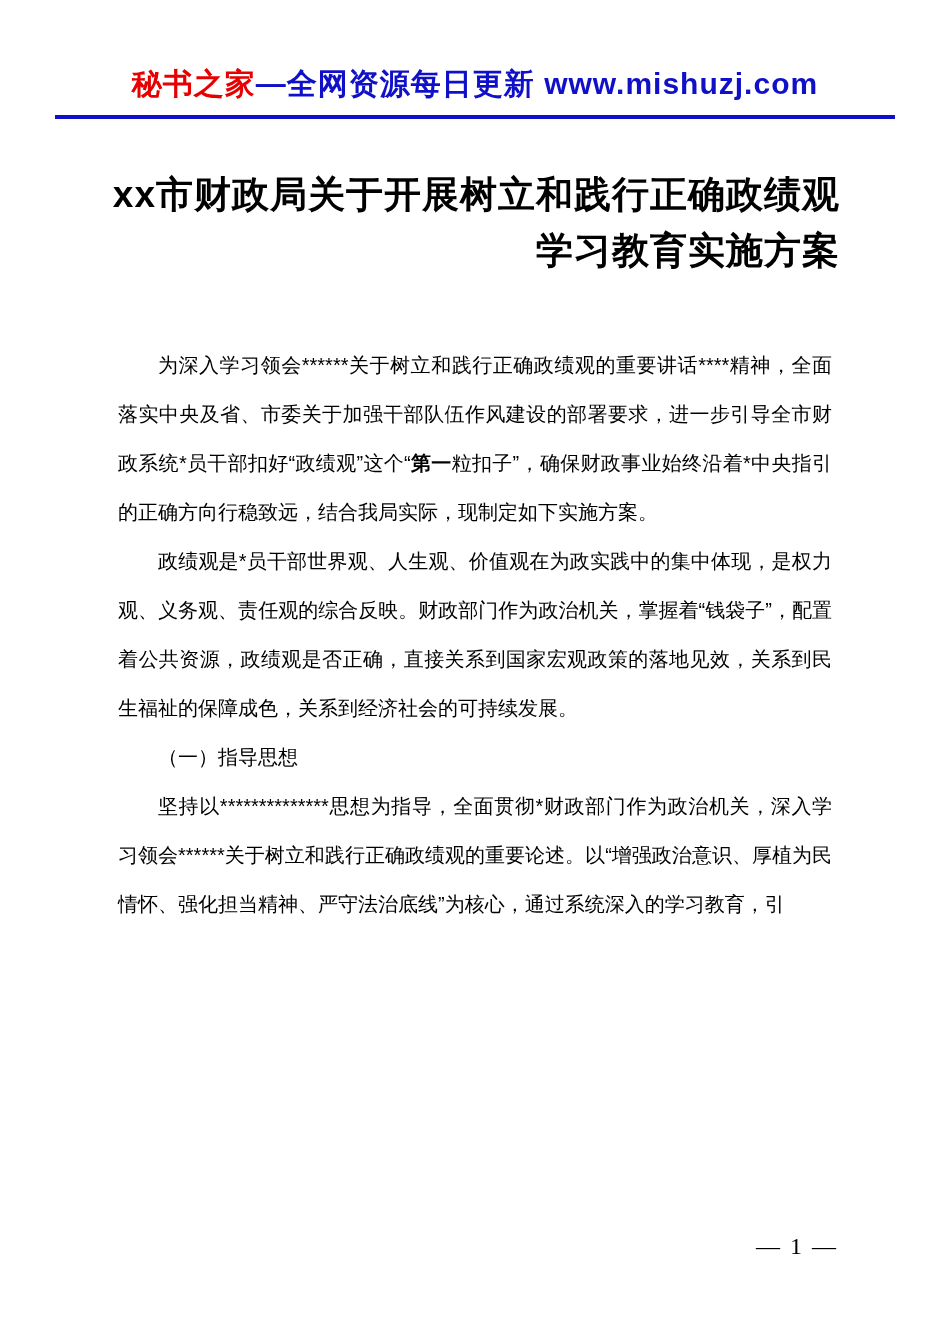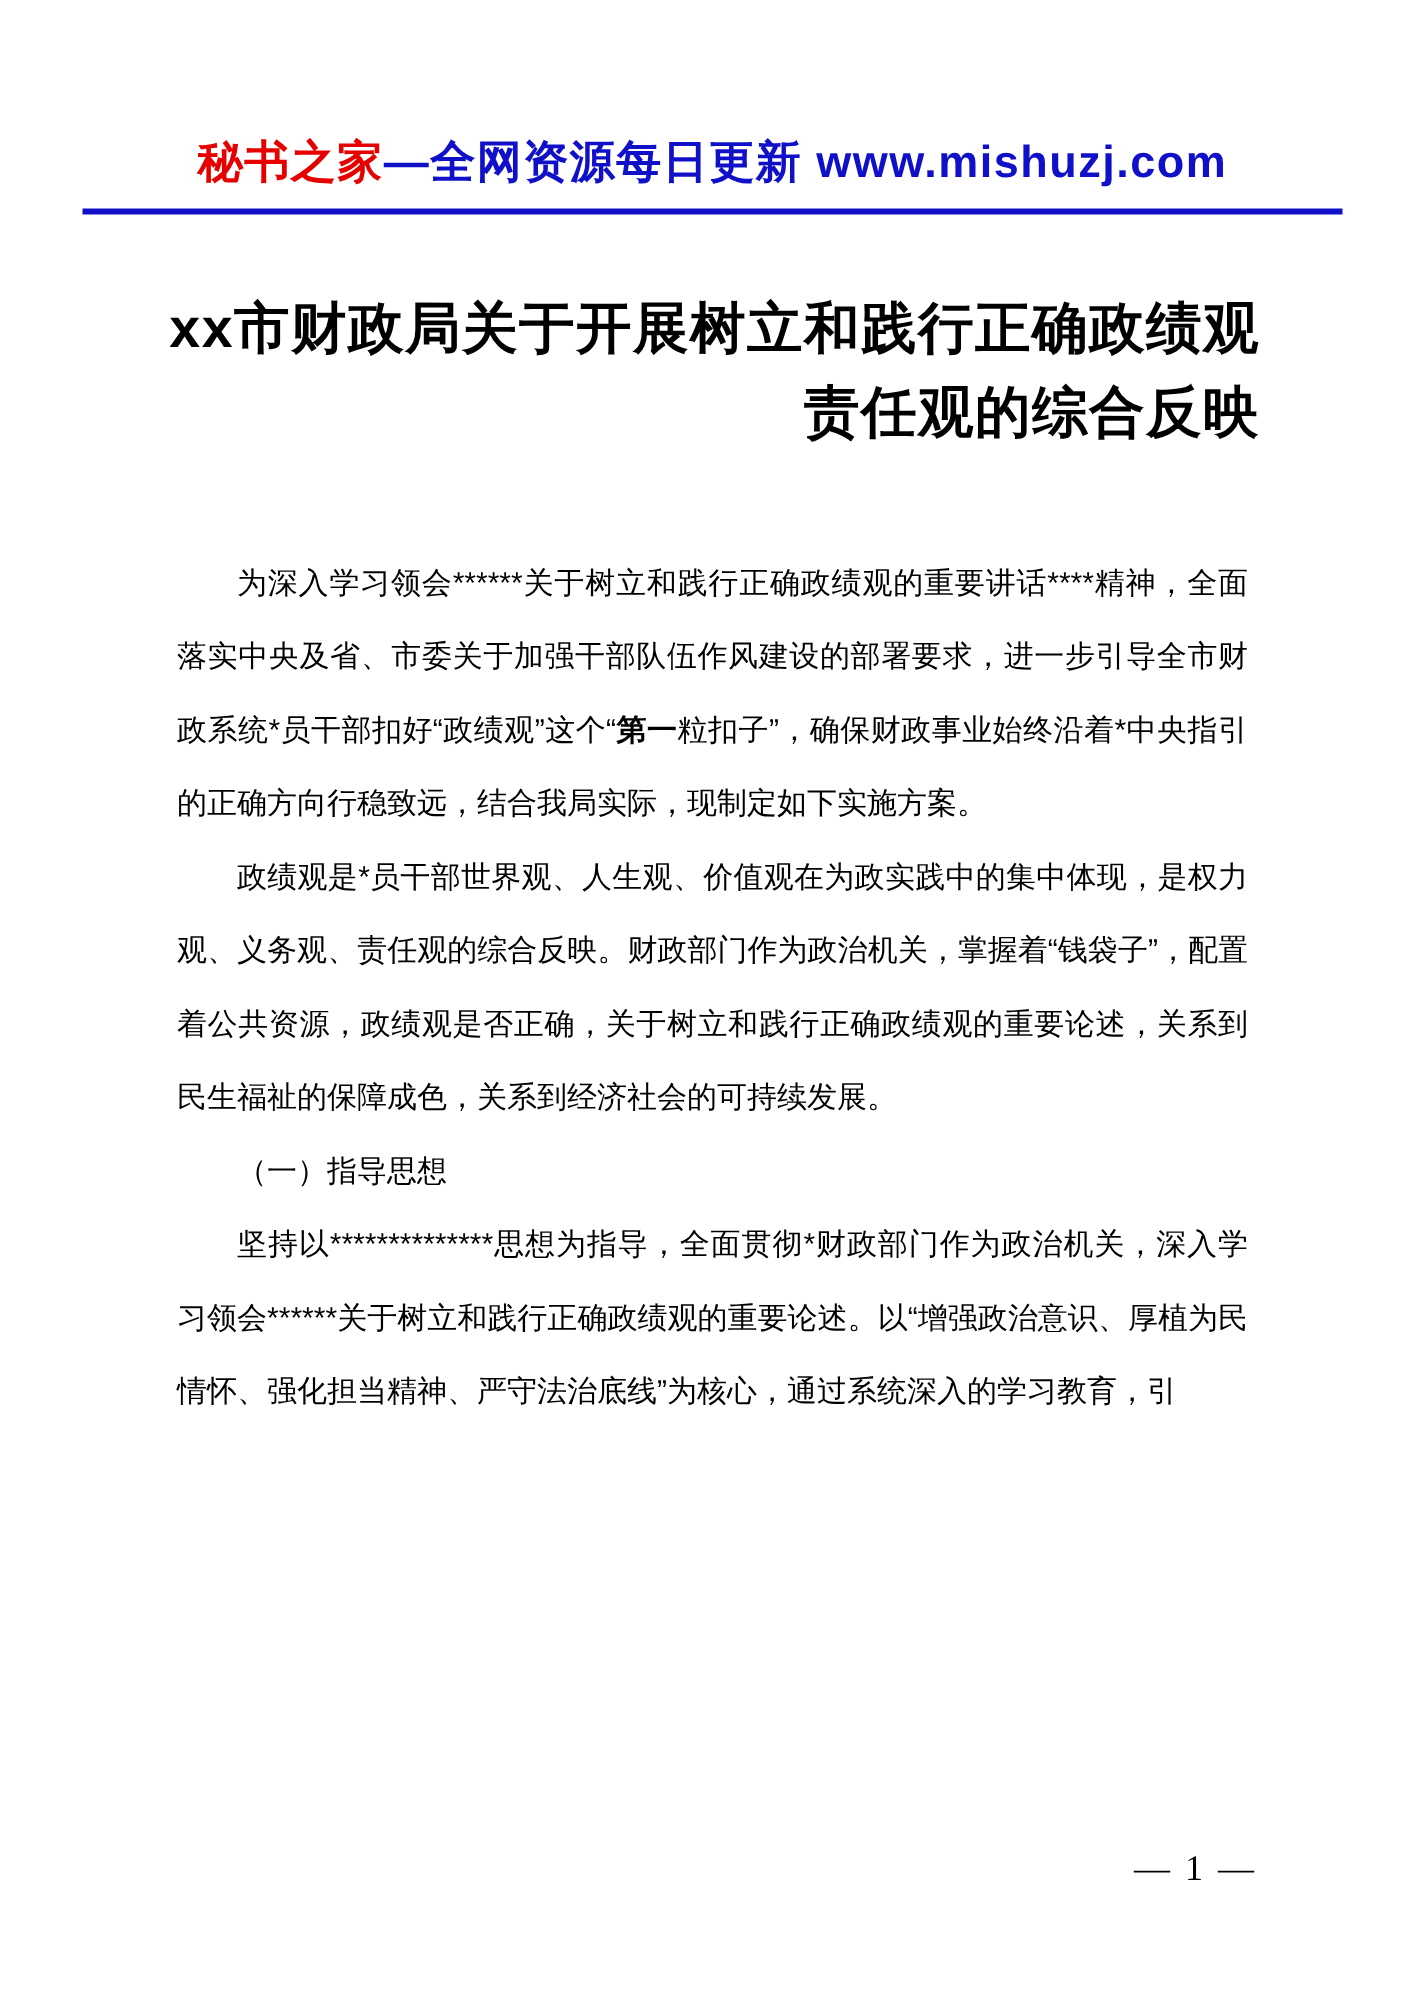--- a/index.html
+++ b/index.html
@@ -10,21 +10,21 @@
     position: relative;
     width: 950px;
     height: 1344px;
     margin: 0 auto;
     background: #ffffff;
     overflow: hidden;
   }
 
   
   .banner {
-    padding-top: 88px;
+    padding-top: 64px;
     text-align: center;
     font-size: 30px;
     font-weight: bold;
     letter-spacing: 1px;
     white-space: nowrap;
   }
   .banner .brand { color: #e60000; }
   .banner .tagline { color: #0f10c8; }
   .banner .url { color: #0f10c8; }
 
@@ -75,29 +75,29 @@
 
 <div class="page">
 
   <div class="banner">
     <span class="brand">秘书之家</span><span class="tagline">—全网资源每日更新 </span><span class="url">www.mishuzj.com</span>
   </div>
   <div class="banner-line"></div>
 
   <h1 class="doc-title">
     <span>xx市财政局关于开展树立和践行正确政绩观</span><br>
-    <span>责任观的综合反映</span>
+    <span>学习教育实施方案</span>
   </h1>
 
   <div class="doc-body">
 
     <p class="para"><span>为深入学习领会******关于树立和践行正确政绩观的重要讲话****精神，全面落实中央及省、市委关于加强干部队伍作风建设的部署要求，进一步引导全市财政系统*员干部扣好“政绩观”这个“</span><span class="bold-inline">第一</span><span>粒扣子”，确保财政事业始终沿着*中央指引的正确方向行稳致远，结合我局实际，现制定如下实施方案。</span></p>
 
 
-    <p class="para">政绩观是*员干部世界观、人生观、价值观在为政实践中的集中体现，是权力观、义务观、责任观的综合反映。财政部门作为政治机关，掌握着“钱袋子”，配置着公共资源，政绩观是否正确，关于树立和践行正确政绩观的重要论述，关系到民生福祉的保障成色，关系到经济社会的可持续发展。</p>
+    <p class="para">政绩观是*员干部世界观、人生观、价值观在为政实践中的集中体现，是权力观、义务观、责任观的综合反映。财政部门作为政治机关，掌握着“钱袋子”，配置着公共资源，政绩观是否正确，直接关系到国家宏观政策的落地见效，关系到民生福祉的保障成色，关系到经济社会的可持续发展。</p>
 
     <p class="para">（一）指导思想</p>
 
     <p class="para">坚持以**************思想为指导，全面贯彻*财政部门作为政治机关，深入学习领会******关于树立和践行正确政绩观的重要论述。以“增强政治意识、厚植为民情怀、强化担当精神、严守法治底线”为核心，通过系统深入的学习教育，引</p>
 
   </div>
 
   <div class="page-footer">— 1 —</div>
 
 </div>

